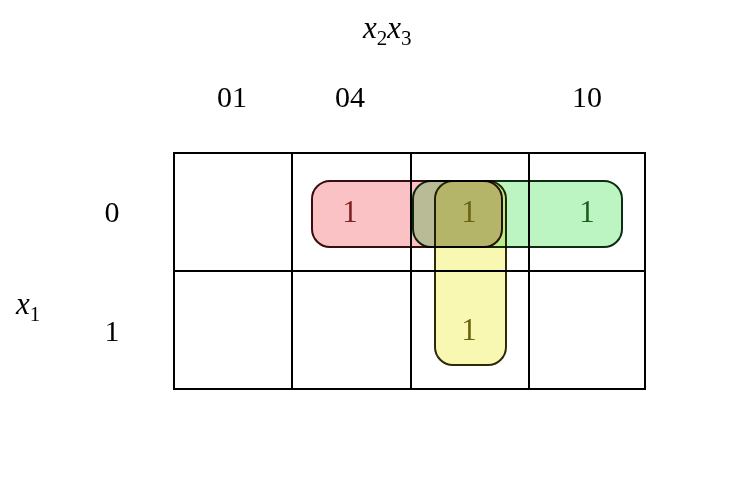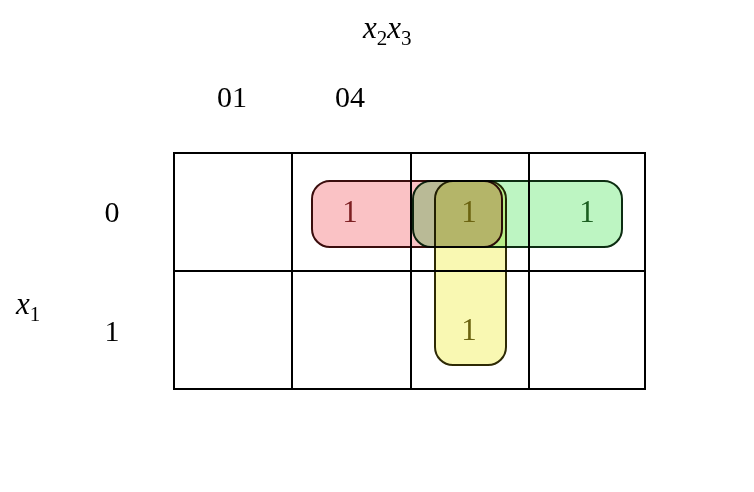--- a/index.html
+++ b/index.html
@@ -134,20 +134,21 @@
   <div class="math-label" id="top-header-label">
     <span class="math-var">x</span><span class="math-sub">2</span><span class="math-var">x</span><span class="math-sub">3</span>
   </div>
 
   <div class="math-label" id="side-header-label">
     <span class="math-var">x</span><span class="math-sub">1</span>
   </div>
 
   <div class="col-header" style="left:173px;">01</div>
   <div class="col-header" style="left:291px;">04</div>
+  <div class="col-header" style="left:528px;">10</div>
 
   <div class="row-header" style="top:197px;">0</div>
   <div class="row-header" style="top:316px;">1</div>
 
   <div id="grid">
     <div class="grid-line gl-h" style="top:0px;"></div>
     <div class="grid-line gl-h" style="top:118px;"></div>
     <div class="grid-line gl-h" style="top:236px;"></div>
     <div class="grid-line gl-v" style="left:0px;"></div>
     <div class="grid-line gl-v" style="left:118px;"></div>

